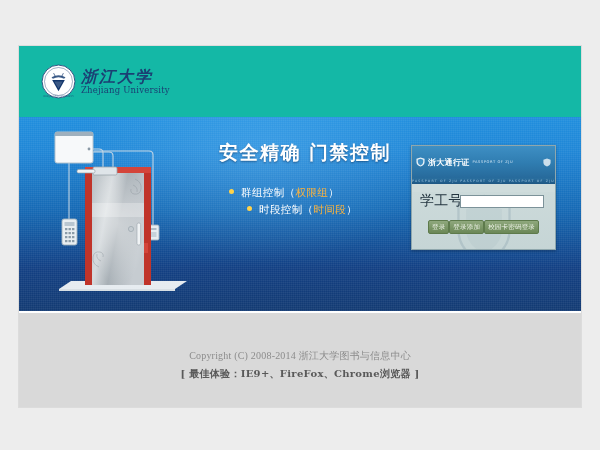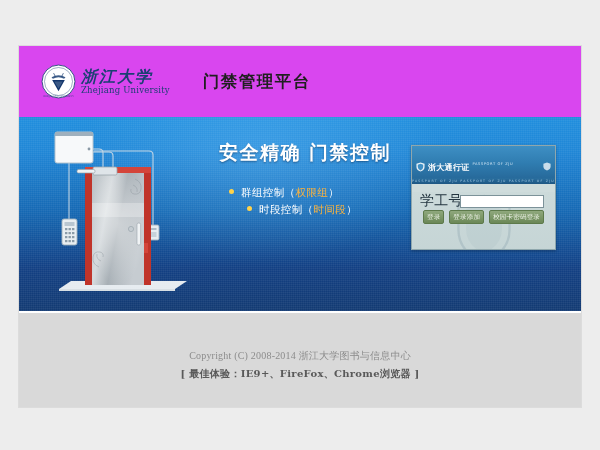--- a/index.html
+++ b/index.html
@@ -25,26 +25,25 @@
     background: #ffffff;
     border: 1px solid #dcdcdc;
     box-sizing: border-box;
     overflow: hidden;
   }
 
   
   .site-header {
     position: relative;
     height: 71px;
-    background: #d946ef;
+    background: #14b8a6;
     display: flex;
     align-items: center;
     padding-left: 22px;
     box-sizing: border-box;
-    gap: 7px;
   }
   .logo-wrap {
     display: flex;
     align-items: center;
   }
   .zju-seal {
     width: 35px;
     height: 35px;
     flex: 0 0 35px;
   }
@@ -177,21 +176,21 @@
     border: 1px solid #8fa7ad;
     box-sizing: border-box;
     box-shadow: 0 1px 3px rgba(0,0,0,0.28);
     overflow: hidden;
   }
   .login-titlebar {
     position: relative;
     height: 18px;
     background: linear-gradient(to bottom, #3e8fc4 0%, #2f7cb0 55%, #276a9b 100%);
     display: flex;
-    align-items: flex-start;
+    align-items: center;
     padding: 16px 4px;
     box-sizing: border-box;
   }
   .shield-icon {
     width: 9px;
     height: 10px;
     flex: 0 0 9px;
   }
   .login-title-cn {
     margin-left: 3px;
@@ -261,21 +260,21 @@
     box-sizing: border-box;
     font-size: 8px;
     padding: 0 2px;
     color: #222;
     font-family: "DejaVu Sans", "Liberation Sans", sans-serif;
   }
   .btn-row {
     position: relative;
     display: flex;
     justify-content: center;
-    gap: 5px;
+    margin-top: 10px;
     z-index: 2;
   }
   .login-btn {
     background: linear-gradient(to bottom, #8fa87d 0%, #7c9869 50%, #6b8757 100%);
     border: 1px solid #5d7a4b;
     border-radius: 2px;
     color: #eef3e8;
     font-size: 6.5px;
     padding: 2px 3px;
     white-space: nowrap;
@@ -323,21 +322,20 @@
         <path d="M36 26 L41 36 M64 26 L59 36" stroke="#1b3f73" stroke-width="2" fill="none"></path>
         <path d="M32 46 L68 46 L50 78 Z" fill="#12356b"></path>
         <path d="M38 50 L62 50 L50 70 Z" fill="#ffffff" opacity="0.18"></path>
         <text x="50" y="93" font-size="7" fill="#1b3f73" text-anchor="middle" font-family="DejaVu Serif, serif">ZHEJIANG UNIVERSITY</text>
       </svg>
       <div class="logo-text">
         <div class="logo-cn">浙江大学</div>
         <div class="logo-en">Zhejiang University</div>
       </div>
     </div>
-    <div class="platform-title">门禁管理平台</div>
   </div>
 
   <div class="banner">
     <div class="banner-glow"></div>
     <div class="banner-texture"></div>
 
     <svg class="illustration" viewBox="0 0 160 176">
 
       <g stroke="#c9d9e6" stroke-width="1.1" fill="none" opacity="0.95">
         <path d="M55 22 L62 22 Q66 22 66 26 L66 40"></path>

